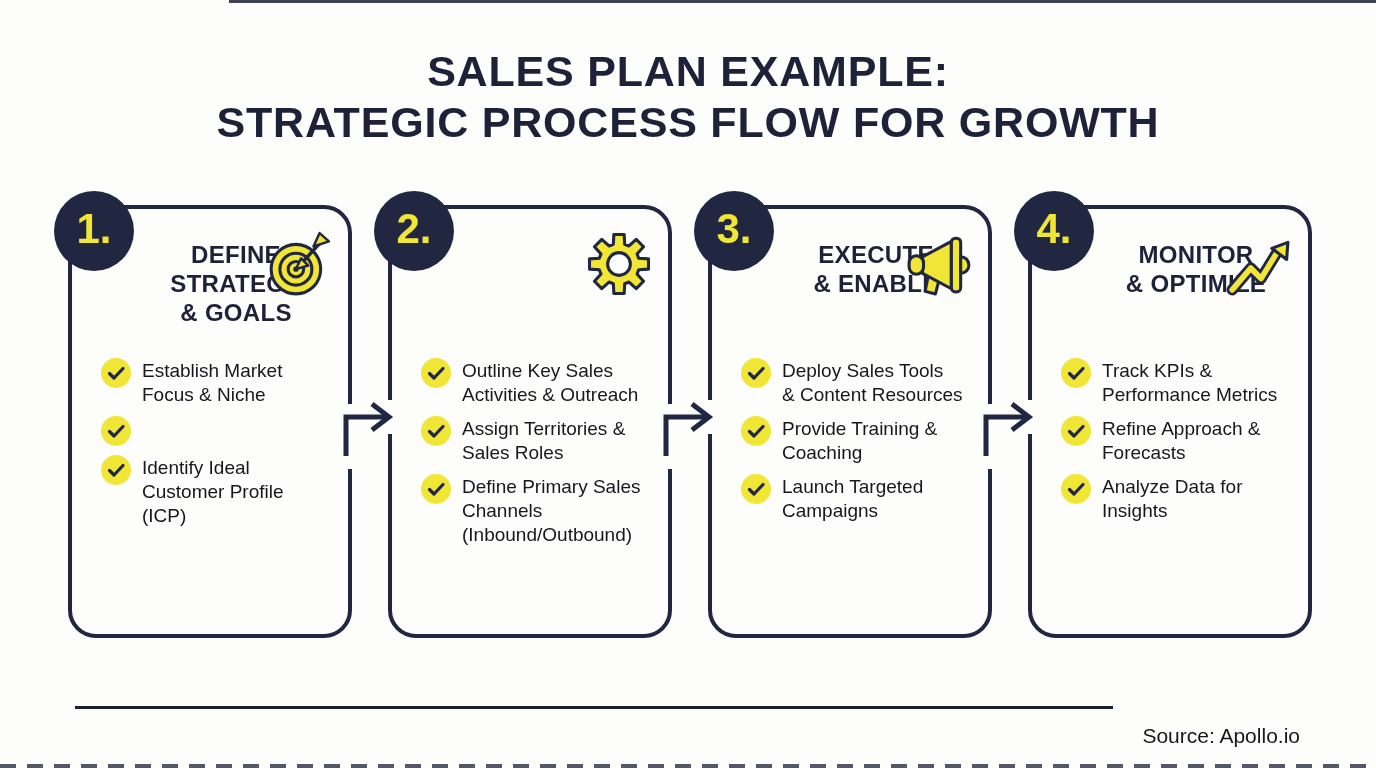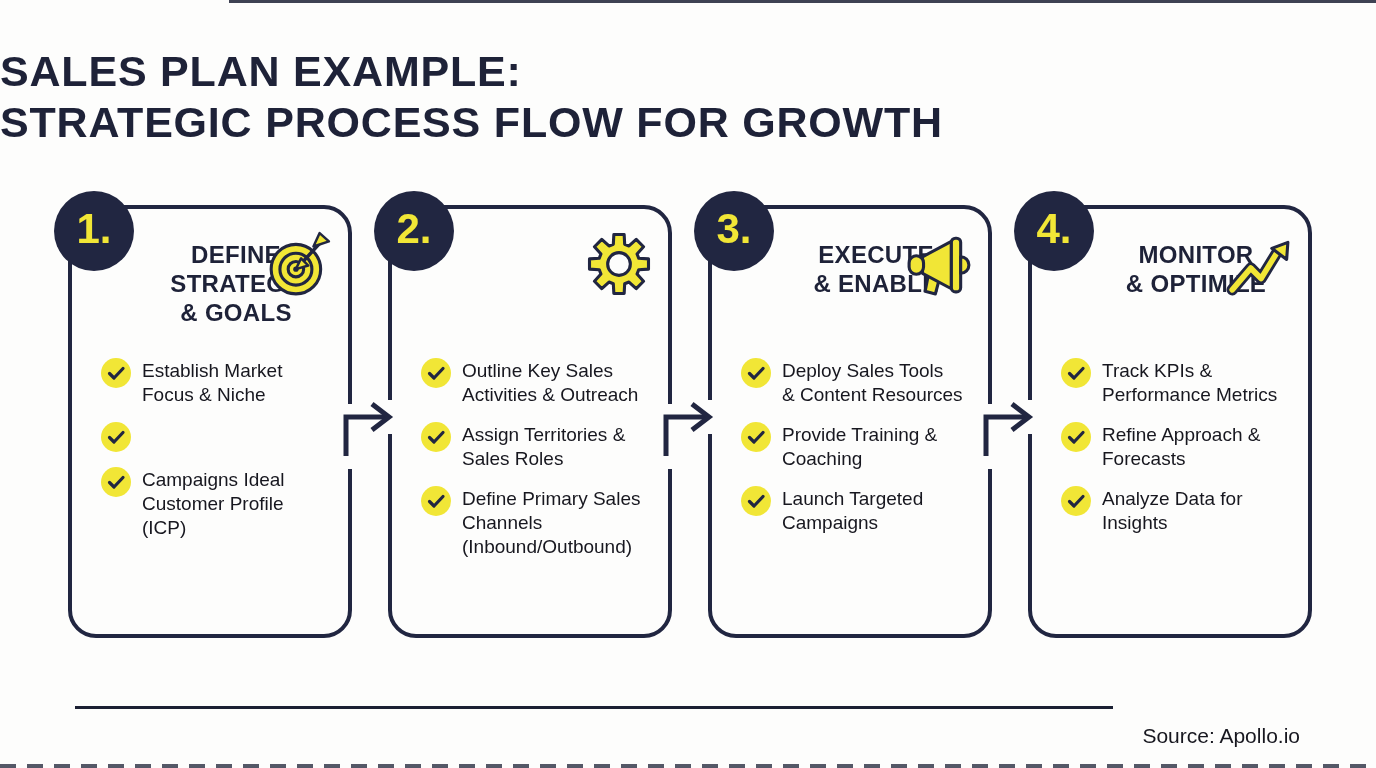--- a/index.html
+++ b/index.html
@@ -6,42 +6,42 @@
   body{
     width:1376px;height:768px;position:relative;overflow:hidden;
     background:#fdfdfc;
     font-family:"Liberation Sans",sans-serif;
     color:#1e2238;
   }
   .edge-top{position:absolute;top:0;left:229px;right:0;height:3px;background:#1c2135;opacity:.85;}
   .edge-bottom{position:absolute;bottom:0;left:0;right:0;height:4px;opacity:.75;
     background:repeating-linear-gradient(90deg,#1c2135 0 16px,transparent 16px 27px);}
   .title{
-    position:absolute;top:46px;left:0;width:100%;text-align:left;
+    position:absolute;top:46px;left:0;width:100%;text-align:center;
     font-weight:bold;font-size:43px;line-height:1.18;letter-spacing:.8px;color:#1e2238;
   }
   .cards{position:absolute;left:68px;top:205px;display:flex;gap:36px;}
   .card{
     box-sizing:border-box;width:284px;height:433px;position:relative;
     border:4px solid #212641;border-radius:28px;background:transparent;
   }
   .badge{
     position:absolute;left:-18px;top:-18px;width:80px;height:80px;border-radius:50%;
     background:#212641;color:#f1e636;display:flex;align-items:center;justify-content:center;
     font-size:42px;font-weight:bold;padding-bottom:4px;box-sizing:border-box;
   }
   .card-head{
     position:absolute;top:32px;left:62px;right:10px;
     font-size:24px;font-weight:bold;line-height:1.2;letter-spacing:.3px;
     white-space:pre-line;color:#1e2238;text-align:center;
   }
   .card-icon{position:absolute;top:22px;right:16px;width:66px;height:66px;}
   .items{
     position:absolute;top:150px;left:0;right:0;bottom:8px;
-    padding:0 8px 0 29px;display:flex;flex-direction:column;gap:16px;
+    padding:0 8px 0 29px;display:flex;flex-direction:column;gap:10px;
   }
   .item{display:flex;gap:11px;align-items:flex-start;}
   .check{
     flex:0 0 30px;width:30px;height:30px;border-radius:50%;background:#f1e636;
     display:flex;align-items:center;justify-content:center;margin-top:-1px;
   }
   .item-text{
     font-size:19px;line-height:1.26;color:#17171f;white-space:pre-line;
   }
   .arrows{position:absolute;left:0;top:0;width:1376px;height:768px;pointer-events:none;}
@@ -95,21 +95,21 @@
               <path d="M8.5 15.5 L13 20 L22 10.5" fill="none" stroke="#212641" stroke-width="3.2" stroke-linecap="round" stroke-linejoin="round"></path>
             </svg>
         </span>
       </div>
       <div class="item">
         <span class="check">
           <svg viewBox="0 0 30 30" width="30" height="30">
               <path d="M8.5 15.5 L13 20 L22 10.5" fill="none" stroke="#212641" stroke-width="3.2" stroke-linecap="round" stroke-linejoin="round"></path>
             </svg>
         </span>
-        <span class="item-text">Campaigns Ideal
+        <span class="item-text">Identify Ideal
 Customer Profile
 (ICP)</span>
       </div>
     </div>
   </div>
 
   <div class="card">
     <div class="badge">2.</div>
     <span class="card-icon">
       <svg viewBox="0 0 64 64" width="66" height="66">

